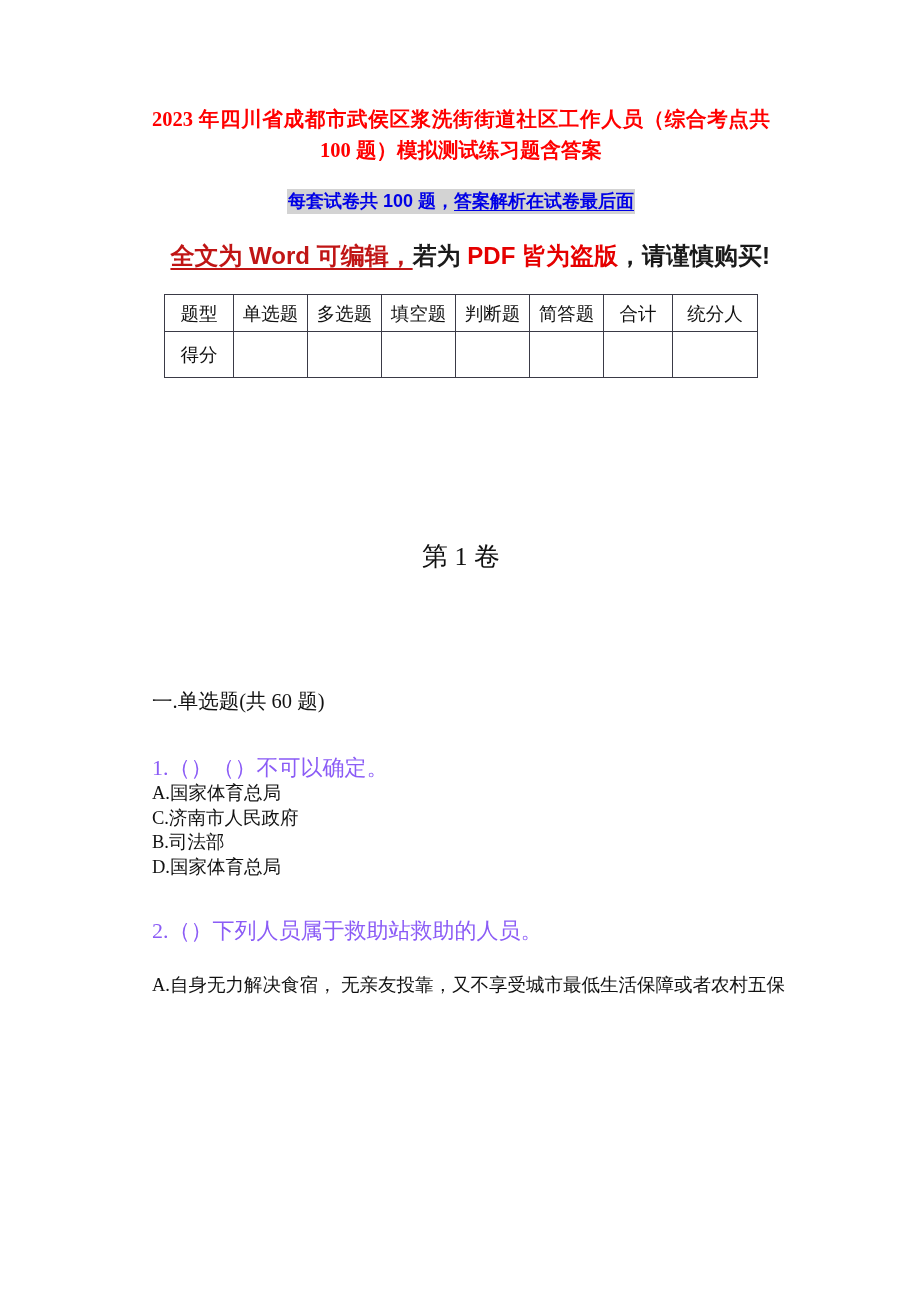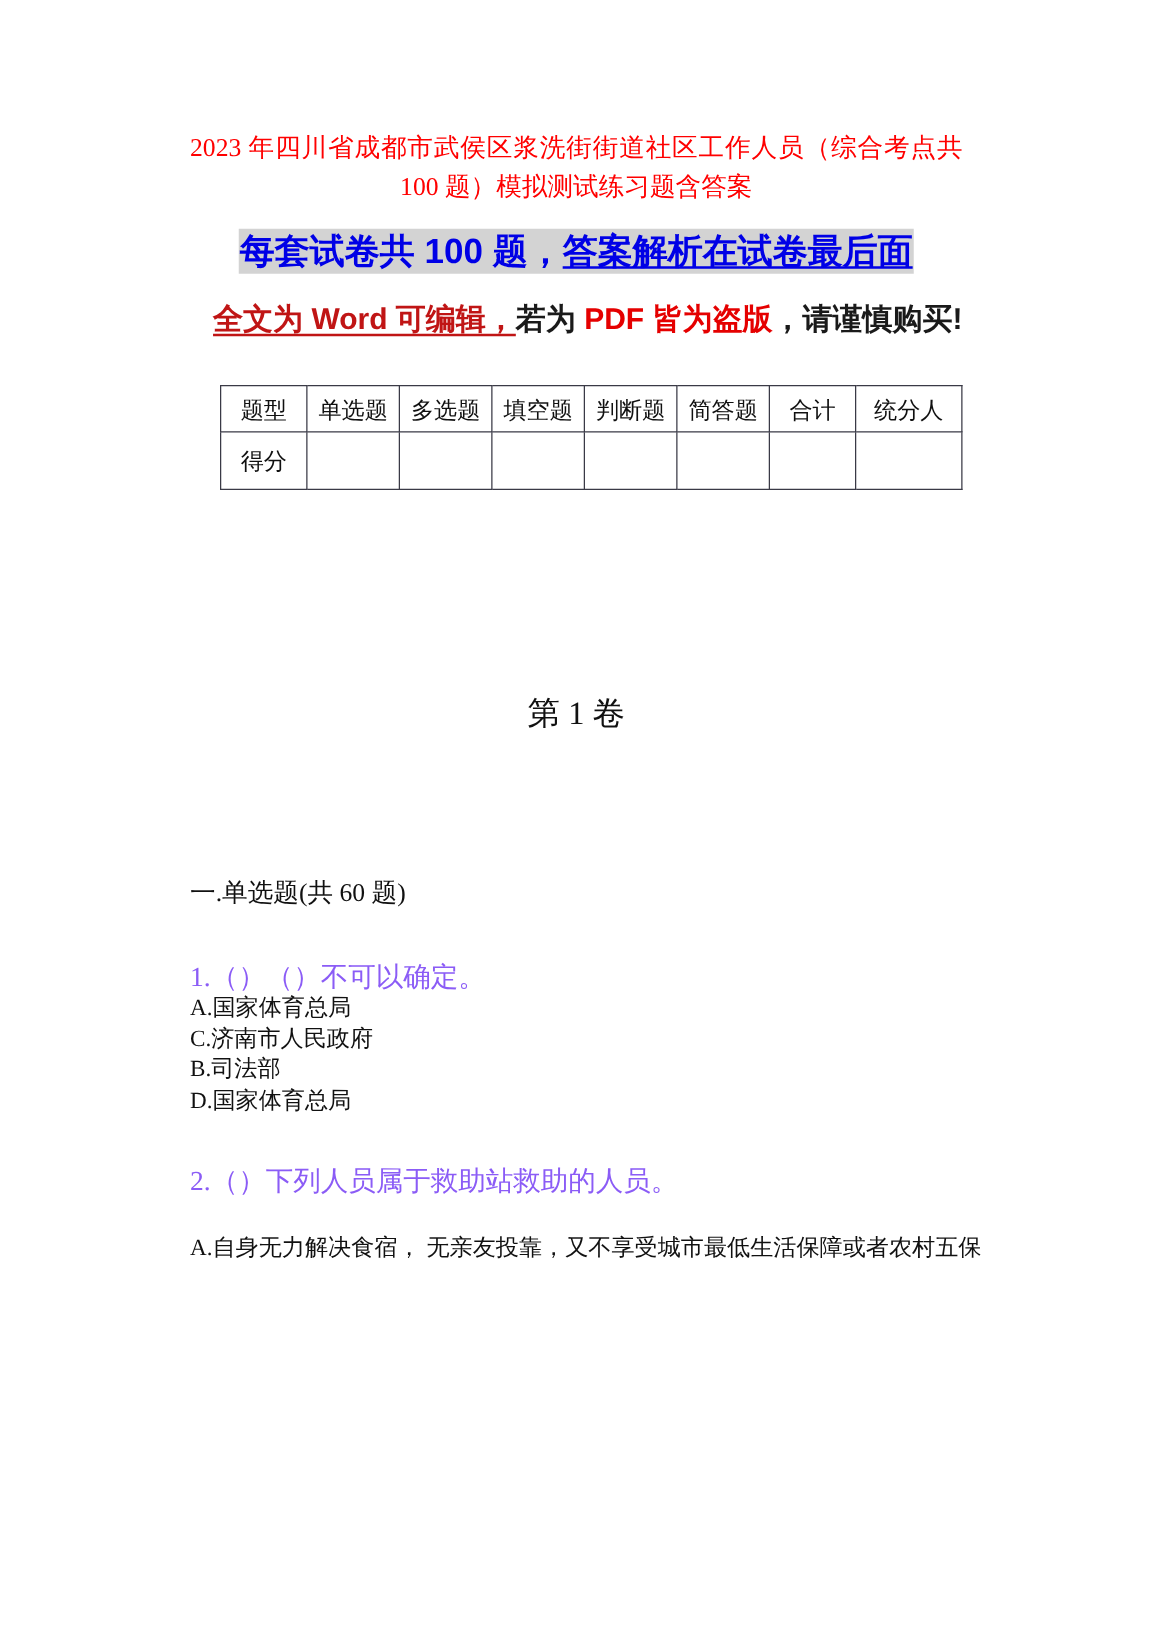--- a/index.html
+++ b/index.html
@@ -25,21 +25,21 @@
   .content {
     position: absolute;
     left: 152px;
     top: 104px;
     width: 618px;
   }
 
   
   .doc-title {
     font-family: "Liberation Serif", "DejaVu Serif", serif;
-    font-weight: normal;
+    font-weight: bold;
     font-size: 20.5px;
     line-height: 31px;
     color: #ff0000;
     text-align: justify;
     text-align-last: center;
     letter-spacing: 0px;
     margin: 0;
   }
 
   
@@ -51,21 +51,21 @@
     font-size: 23px;
     color: #b01313;
     line-height: 34px;
     white-space: pre;
   }
   .banner-2 {
     margin-top: 18px;
     text-align: center;
     font-family: "Liberation Sans", "DejaVu Sans", sans-serif;
     font-weight: bold;
-    font-size: 28px;
+    font-size: 18px;
     line-height: 34px;
     color: #0000e6;
   }
   .banner-2 .hl {
     background: #d3d3d3;
     padding: 2px 1px 3px 1px;
   }
   .banner-2 .ul {
     text-decoration: underline;
     text-underline-offset: 3px;
@@ -83,23 +83,23 @@
     color: #c01515;
     text-decoration: underline;
     text-underline-offset: 4px;
   }
   .banner-3 .brtred {
     color: #e50000;
   }
 
   
   .table-wrap {
-    margin-top: 30px;
+    margin-top: 16px;
     display: flex;
-    justify-content: flex-end;
+    justify-content: center;
   }
   table.score-table {
     border-collapse: collapse;
     width: 592px;
     table-layout: fixed;
   }
   table.score-table td {
     border: 1px solid #3a3a46;
     font-family: "Liberation Serif", "DejaVu Serif", serif;
     font-size: 18.5px;

